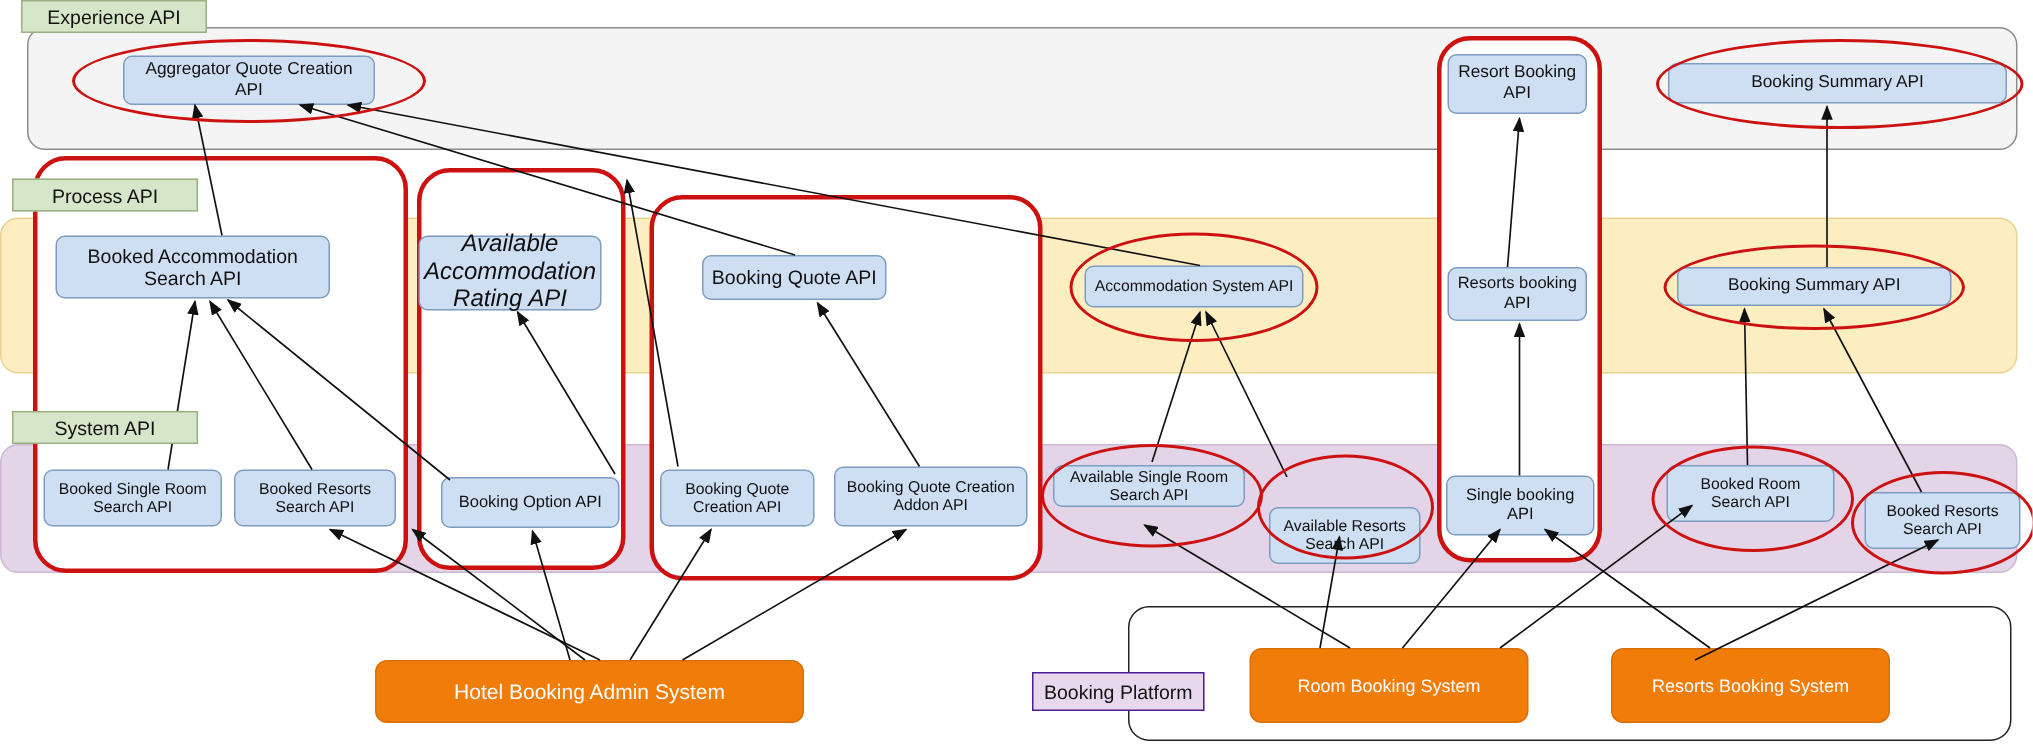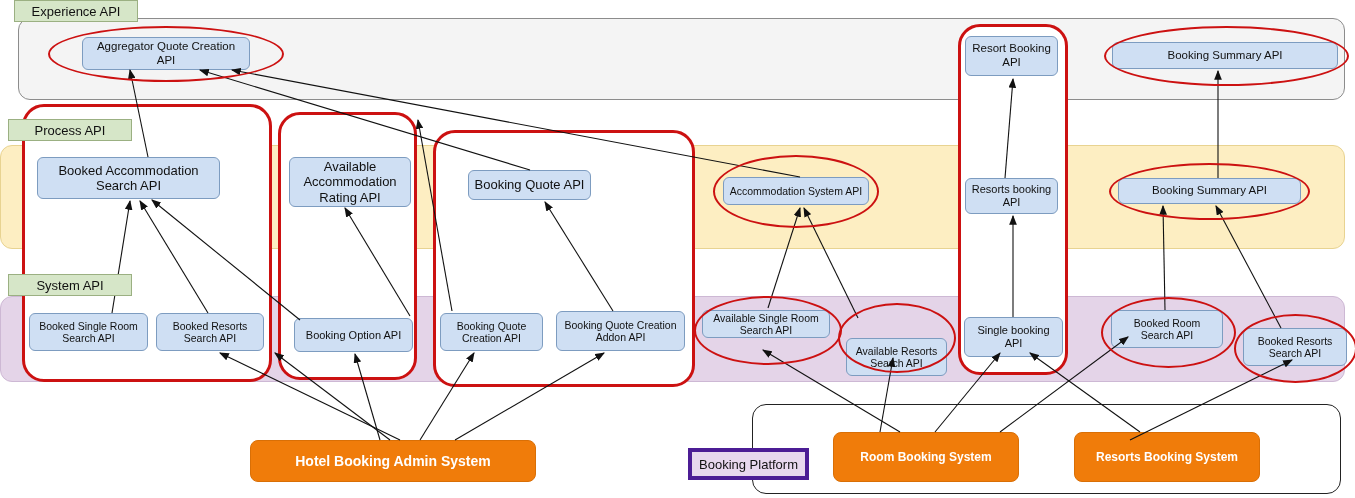--- a/index.html
+++ b/index.html
@@ -5,29 +5,29 @@
   html,body{margin:0;padding:0;background:#ffffff;}
   body{width:1355px;height:498px;font-family:"Liberation Sans",sans-serif;overflow:hidden;}
   #stage{position:relative;width:1355px;height:498px;}
   .band{position:absolute;border-radius:12px;border:1px solid #9a9a9a;}
   .band-exp{background:#f4f4f4;border-color:#8c8c8c;}
   .band-pro{background:#fdeec2;border-color:#e8d391;}
   .band-sys{background:#e4d4e8;border-color:#cdb8d4;}
   .tier-label{position:absolute;background:#d6e6c8;border:1px solid #9bb082;
               font-size:13px;color:#111;display:flex;align-items:center;
               justify-content:center;z-index:30;}
-  .platform-label{position:absolute;background:#e8d8ee;border:4px solid #4c1d95;
+  .platform-label{position:absolute;background:#e8d8ee;border:1px solid #4c1d95;
                   font-size:13px;color:#111;display:flex;align-items:center;
                   justify-content:center;z-index:30;}
   .api{position:absolute;background:#cfdff3;border:1px solid #7d9cc0;border-radius:6px;
        display:flex;align-items:center;justify-content:center;text-align:center;
        color:#111;line-height:1.18;z-index:20;box-sizing:border-box;padding:2px 4px;}
   .sysbox{position:absolute;background:#f07c0a;border:1px solid #d96f06;border-radius:8px;
           display:flex;align-items:center;justify-content:center;text-align:center;
-          color:#ffffff;font-weight:bold;z-index:20;box-sizing:border-box;}
+          color:#ffffff;font-weight:normal;z-index:20;box-sizing:border-box;}
   .grp{position:absolute;border:3px solid #cc1111;border-radius:22px;z-index:10;
        background:#ffffff;box-sizing:border-box;}
   .platbox{position:absolute;border:1.5px solid #222;border-radius:14px;z-index:5;
            background:#ffffff;box-sizing:border-box;}
   .ell{position:absolute;border:2.5px solid #cc1111;border-radius:50%;z-index:25;
        background:transparent;box-sizing:border-box;}
   svg.edges{position:absolute;left:0;top:0;width:1355px;height:498px;z-index:22;
             pointer-events:none;overflow:visible;}
 </style>
 </head>
@@ -93,21 +93,21 @@
       </div>
       <div class="api" style="left: 965px; top: 36px; width: 93px; height: 40px; font-size: 11.5px;">
         <span>Resort Booking API</span>
       </div>
       <div class="api" style="left: 1112px; top: 42px; width: 226px; height: 27px; font-size: 11.5px;">
         <span>Booking Summary API</span>
       </div>
       <div class="api" style="left: 37px; top: 157px; width: 183px; height: 42px; font-size: 13px;">
         <span>Booked Accommodation Search API</span>
       </div>
-      <div class="api" style="left: 289px; top: 157px; width: 122px; height: 50px; font-size: 13px;">
+      <div class="api" style="left: 279px; top: 157px; width: 122px; height: 50px; font-size: 16px; font-style: italic;">
         <span>Available Accommodation Rating API</span>
       </div>
       <div class="api" style="left: 468px; top: 170px; width: 123px; height: 30px; font-size: 13px;">
         <span>Booking Quote API</span>
       </div>
       <div class="api" style="left: 723px; top: 177px; width: 146px; height: 28px; font-size: 10.5px;">
         <span>Accommodation System API</span>
       </div>
       <div class="api" style="left: 965px; top: 178px; width: 93px; height: 36px; font-size: 11px;">
         <span>Resorts booking API</span>

